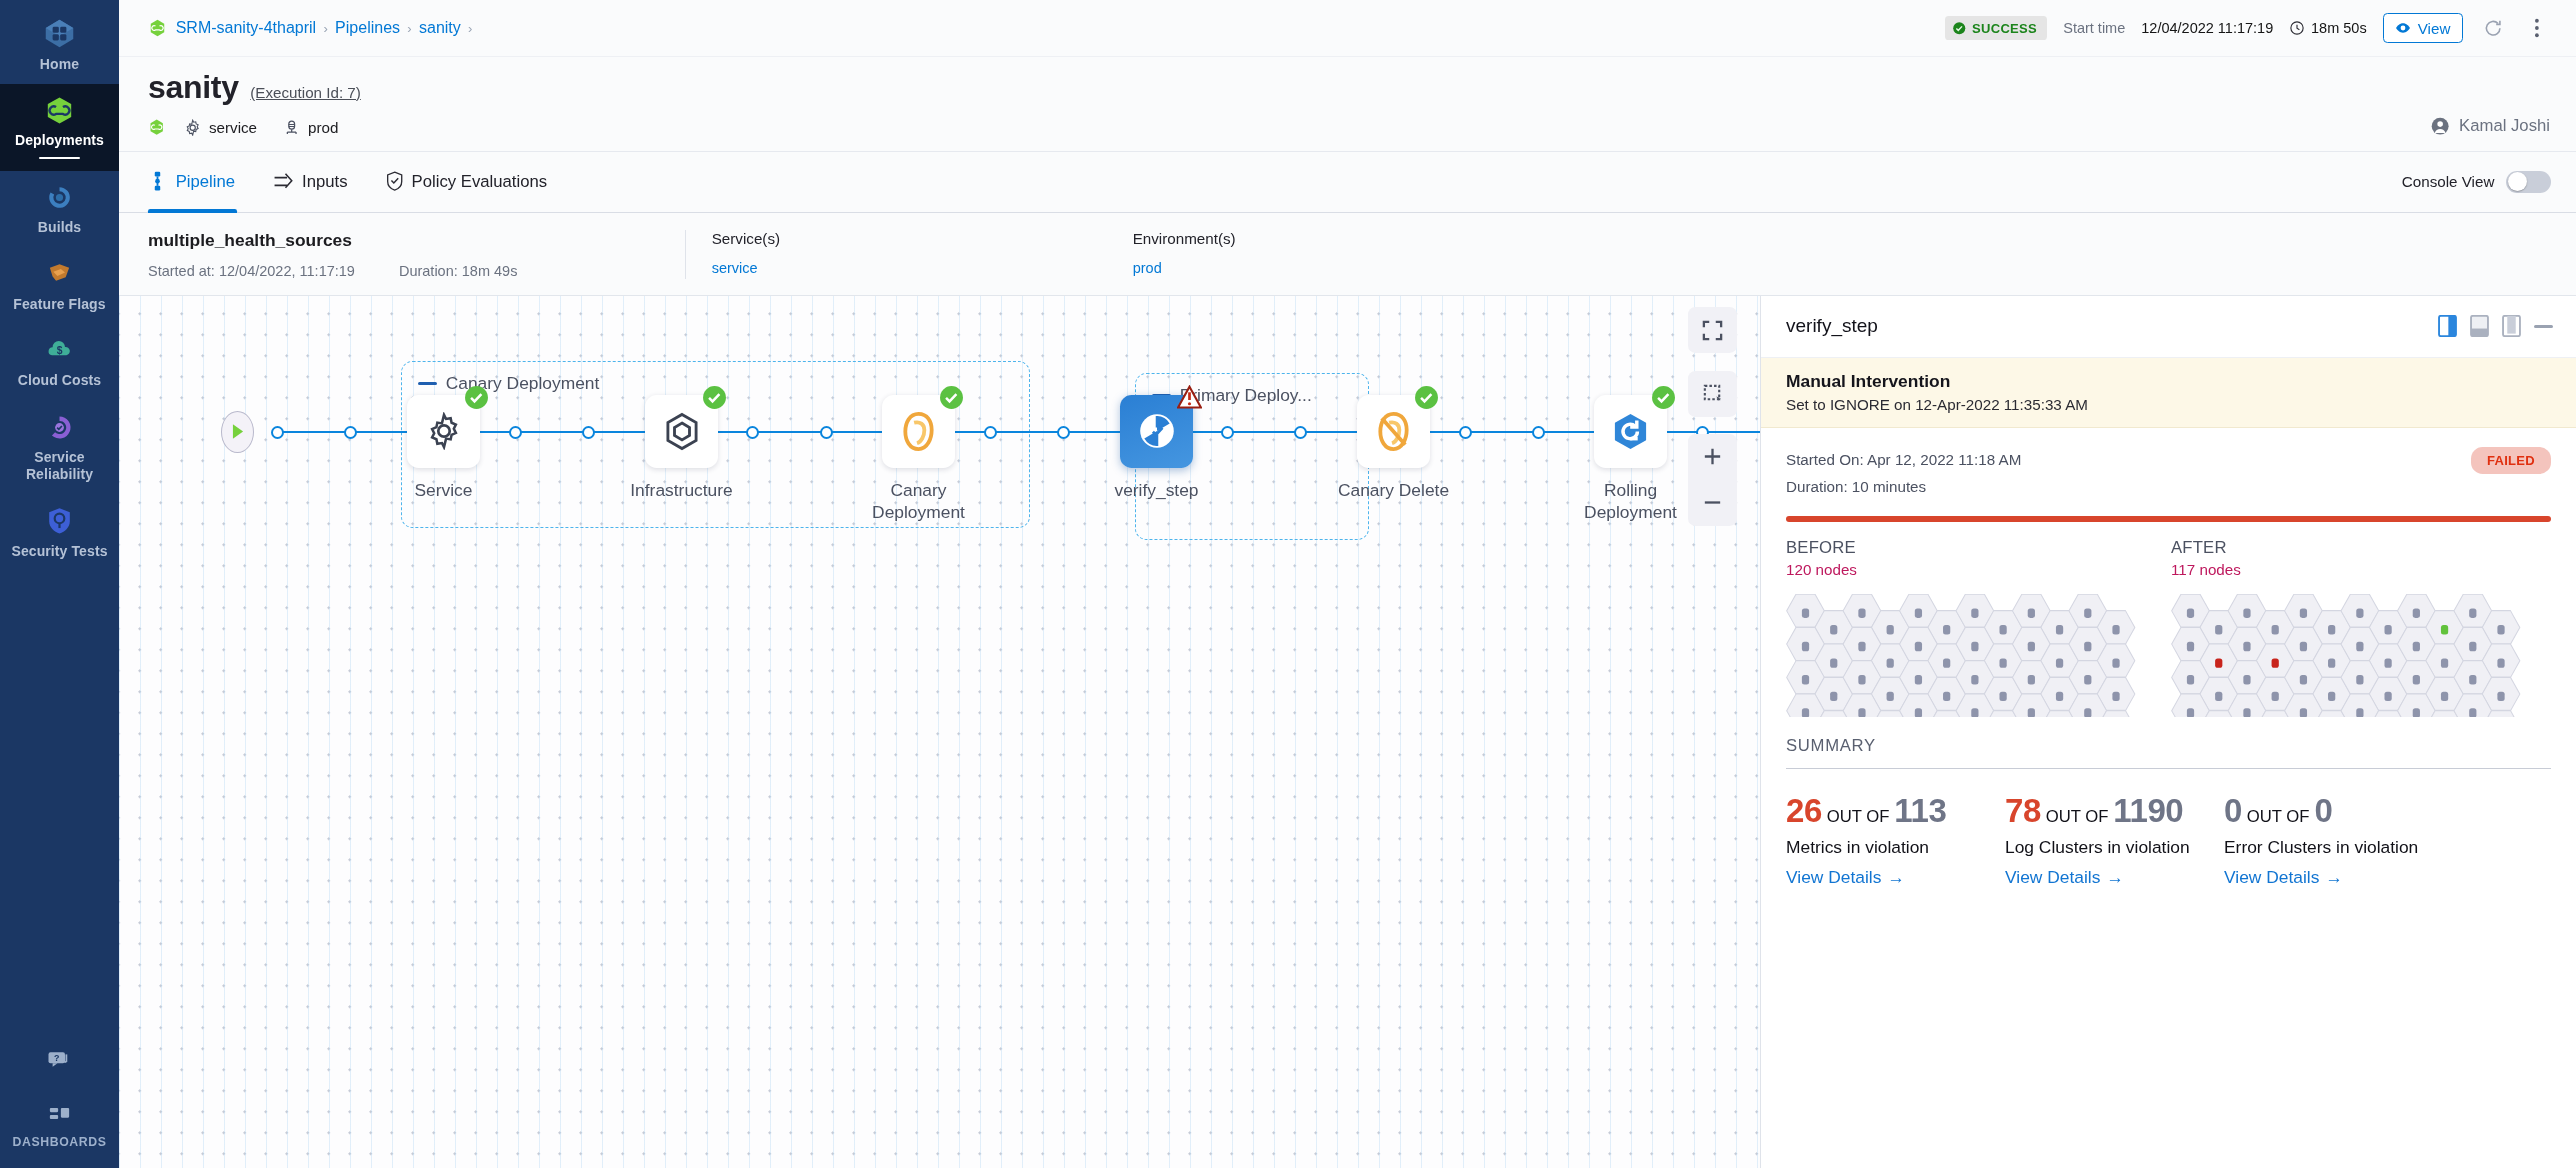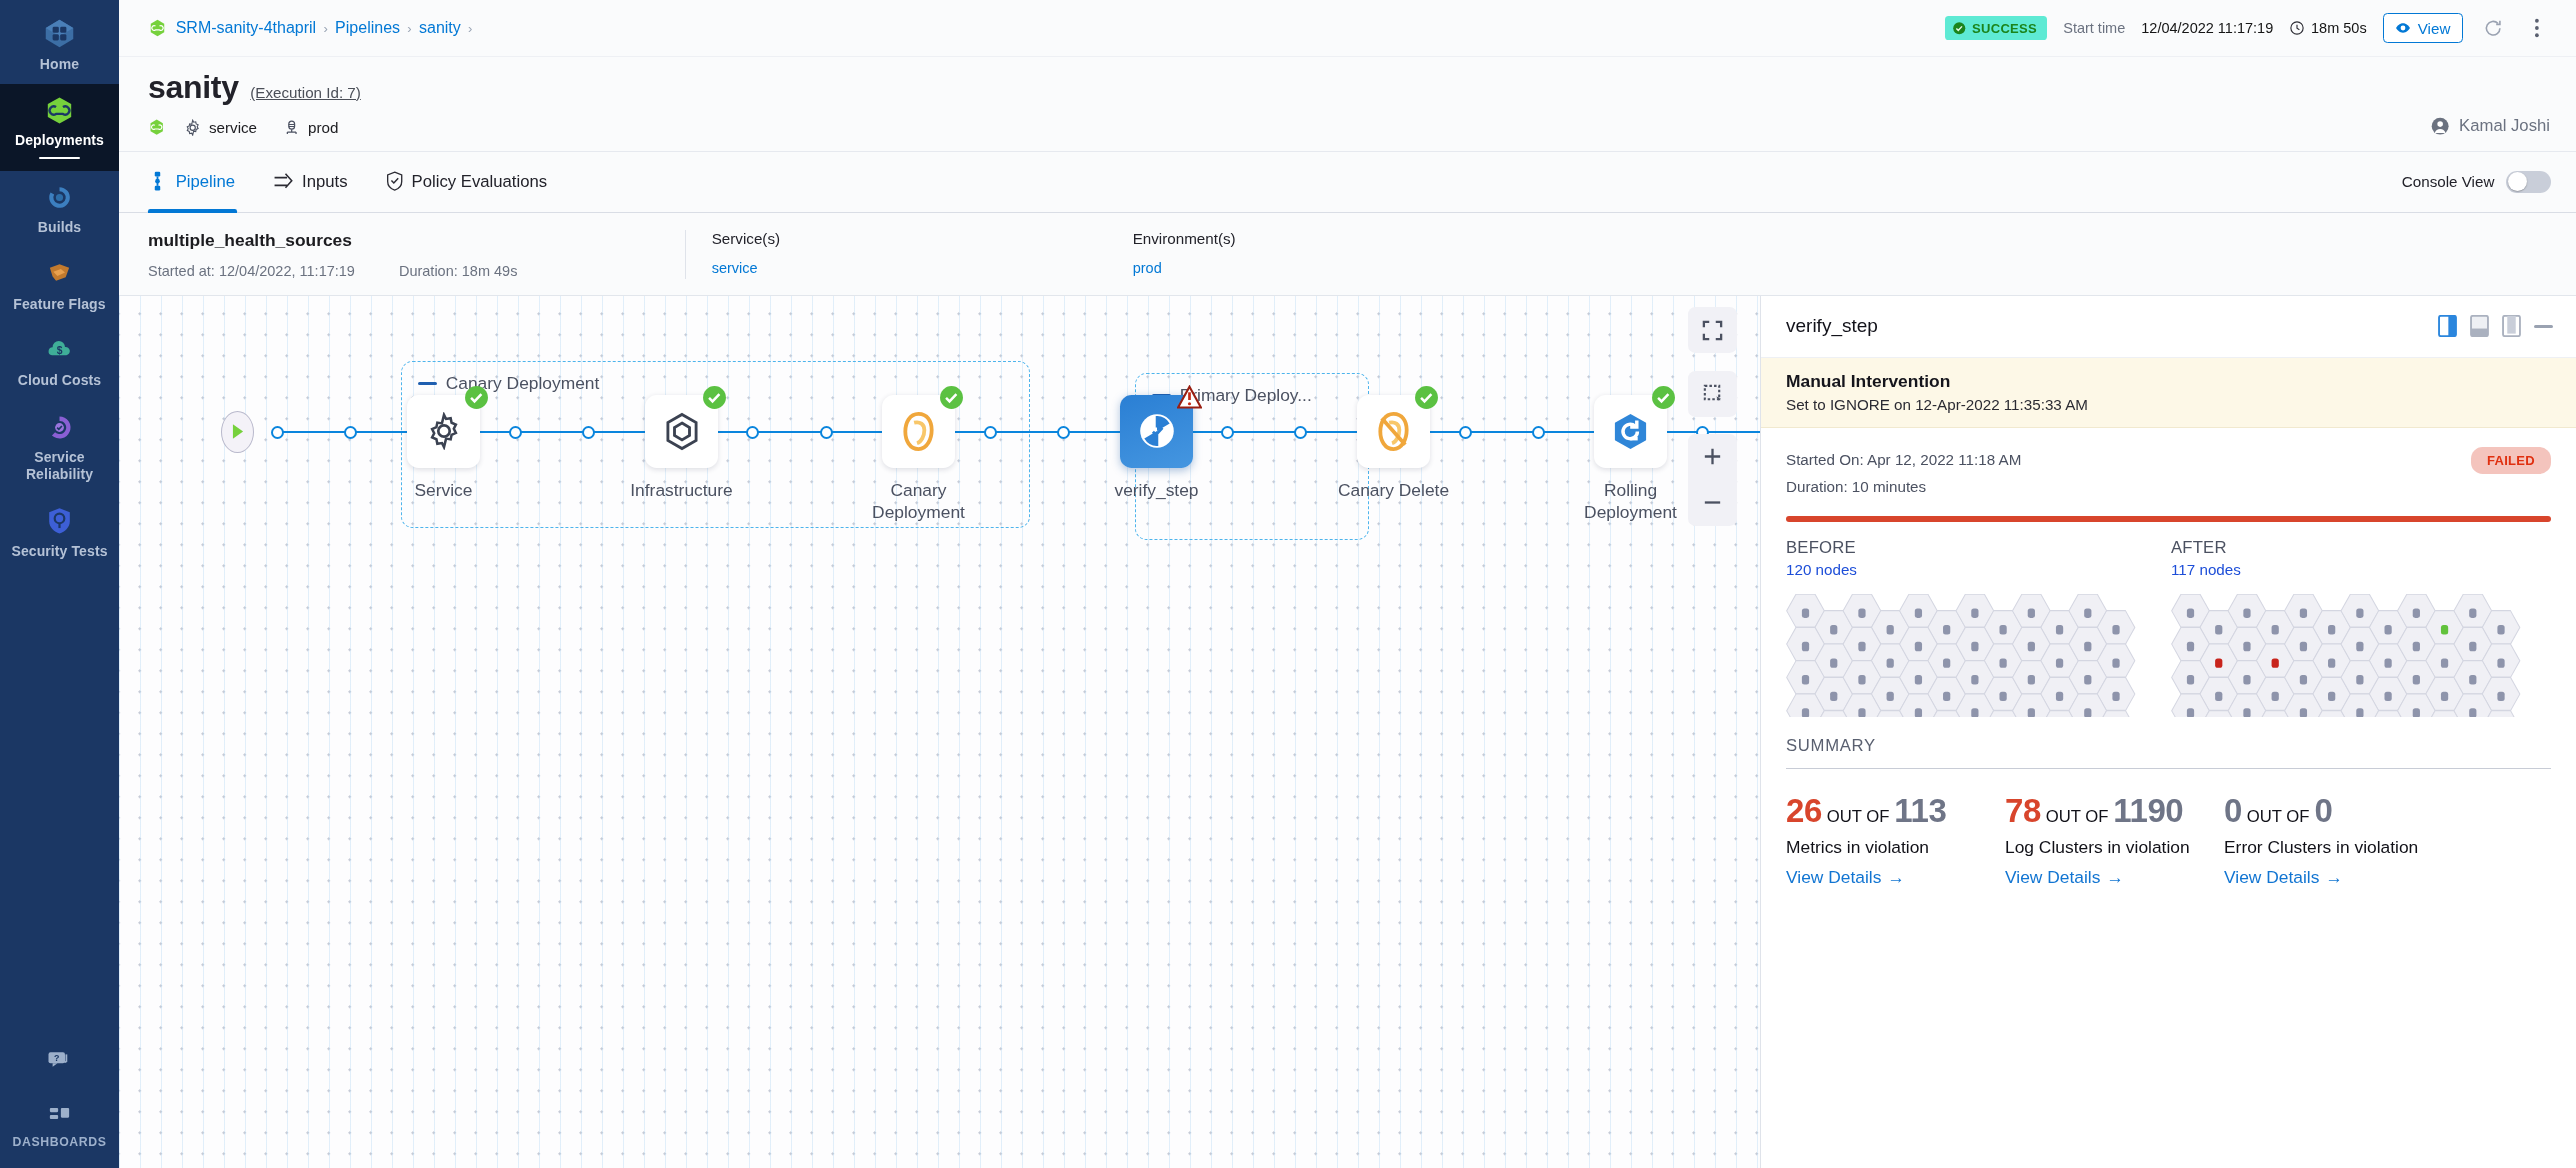--- a/index.html
+++ b/index.html
@@ -46,21 +46,21 @@
   .topbar {
     height: 57px; display: flex; align-items: center;
     padding: 0 25px 0 29px; background: #fafbfc;
     border-bottom: 0.7px solid #eef0f4;
   }
   .crumbs { display: flex; align-items: center; gap: 7.3px; font-size: 16px; }
   .crumb-link { color: #0278d5; cursor: pointer; }
   .crumb-sep { color: #9aa5b5; font-size: 13px; }
   .topbar-right { margin-left: auto; display: flex; align-items: center; gap: 16px; }
   .pill-success {
-    background: #5eead4; color: #1b841b; font-size: 13px; font-weight: 700;
+    background: #e5e5e5; color: #1b841b; font-size: 13px; font-weight: 700;
     letter-spacing: 0.3px; padding: 4.4px 10.2px 4.4px 7.3px; border-radius: 3.6px;
     display: flex; align-items: center; gap: 5.1px;
   }
   .lbl-mute { color: #6b7280; font-size: 14.5px; }
   .lbl-dark { color: #151515; font-size: 14.5px; }
   .dur { display: flex; align-items: center; gap: 5.8px; color:#151515; font-size:14.5px;}
   .btn-view {
     border: 0.7px solid #0278d5; color: #0278d5; background: #fff;
     border-radius: 4.4px; height: 30.5px; padding: 0 11.6px;
     display: flex; align-items: center; gap: 6.5px; font-size: 15.2px; cursor: pointer;
@@ -203,21 +203,21 @@
   .run-line { font-size: 15.2px; color: #4b5161; line-height: 1.72; }
   .pill-failed {
     margin-left: auto; background: #f4c4bd; color: #e03010; font-size: 13px; font-weight: 700;
     letter-spacing: 0.3px; padding: 5.8px 16px; border-radius: 11.6px;
   }
   .redbar { height: 6.5px; background: #d8452c; border-radius: 3.6px; margin: 16px 0 0 0; }
 
   .ba-wrap { display: flex; gap: 0; margin-top: 16px; }
   .ba-col { width: 395px; }
   .ba-t { font-size: 16.7px; color: #4b5161; letter-spacing: 0.2px; }
-  .ba-n { font-size: 15.2px; color: #1d4ed8; margin-top: 2.9px; }
+  .ba-n { font-size: 15.2px; color: #be185d; margin-top: 2.9px; }
   .hexgrid { margin-top: 16px; height: 123px; overflow: hidden; }
 
   .summary-t { font-size: 16.7px; color: #5a6070; letter-spacing: 0.7px; margin-top: 19px; }
   .summary-rule { height: 1.5px; background: #c8ccd6; margin-top: 11.6px; }
 
   .metrics { display: flex; margin-top: 19px; gap: 8px; }
   .metric { width: 211px; }
   .metric.m3 { width: 218px; }
   .metric-line { font-size: 17.4px; color: #111118; line-height: 1.38; }
   .num { font-size: 33px; font-weight: 700; letter-spacing: -0.4px; }

